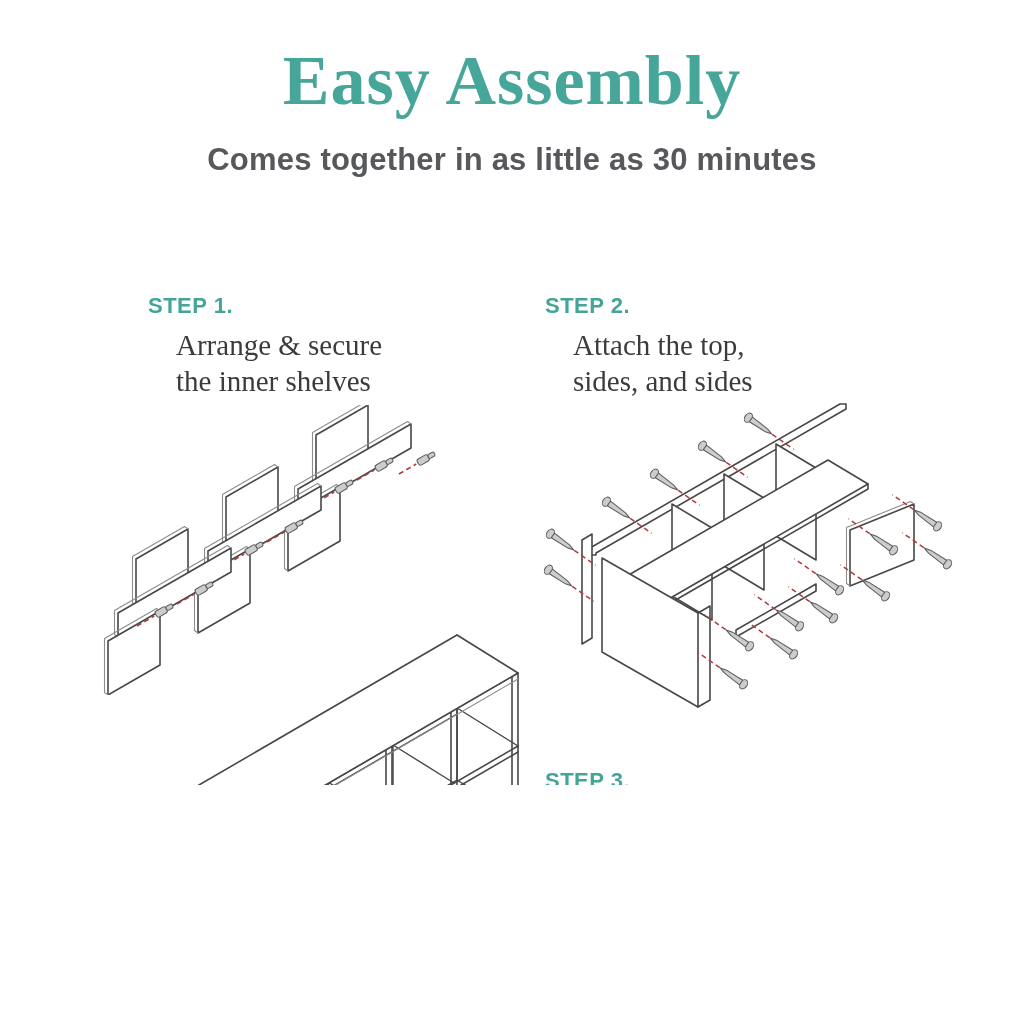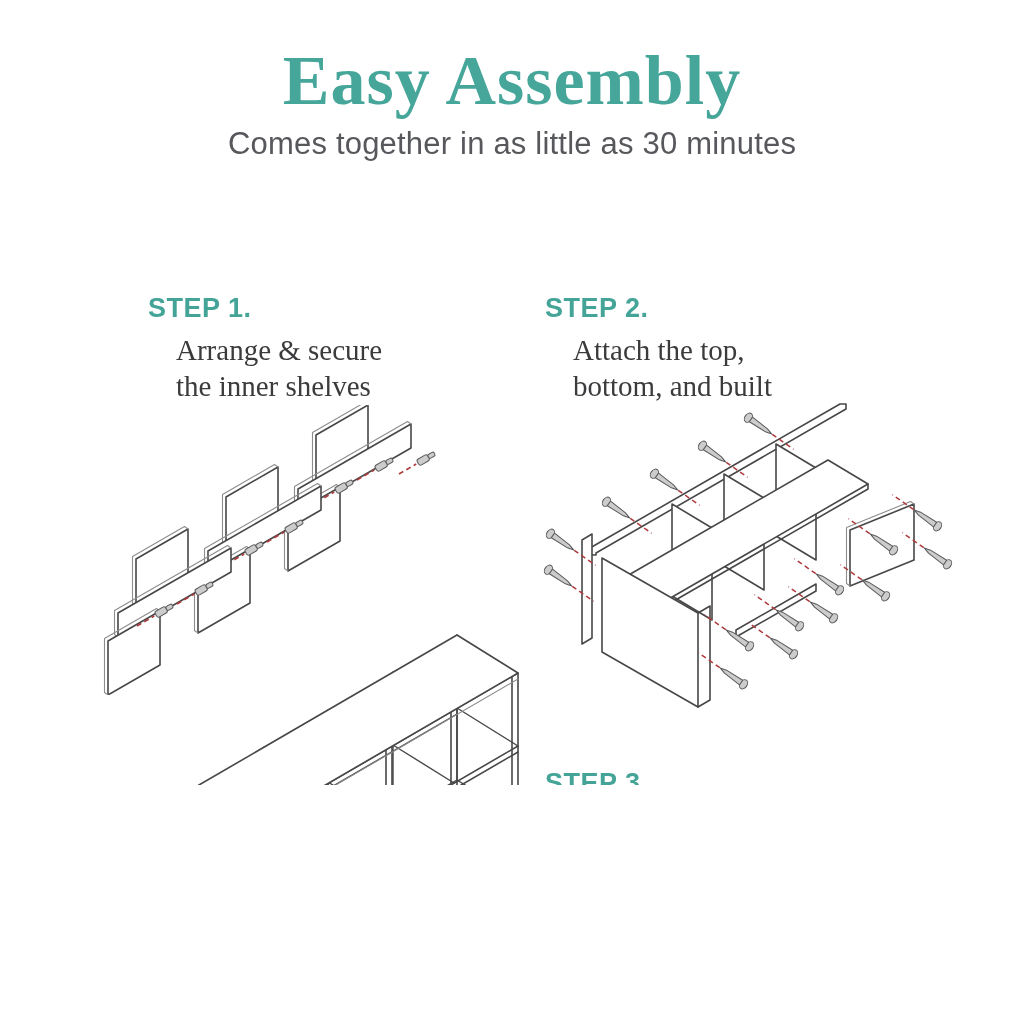--- a/index.html
+++ b/index.html
@@ -6,26 +6,26 @@
   .canvas{
     position:relative;width:1024px;height:785px;background:#ffffff;overflow:hidden;
     font-family:"Liberation Sans","DejaVu Sans",sans-serif;
   }
   .title{
     position:absolute;left:0;right:0;top:44px;text-align:center;
     font-family:"Liberation Serif","DejaVu Serif",serif;
     font-weight:700;font-size:70px;line-height:74px;color:#46A69A;letter-spacing:1px;
   }
   .subtitle{
-    position:absolute;left:0;right:0;top:124px;text-align:center;
-    font-size:31px;line-height:40px;color:#57585C;font-weight:400;letter-spacing:0.2px;
+    position:absolute;left:0;right:0;top:140px;text-align:center;
+    font-size:31px;line-height:40px;color:#57585C;font-weight:700;letter-spacing:0.2px;
   }
   .step{position:absolute;}
   .step .label{
-    font-size:27px;font-weight:700;color:#44A497;letter-spacing:0.5px;margin-bottom:8px;
+    font-size:22px;font-weight:700;color:#44A497;letter-spacing:0.5px;margin-bottom:8px;
   }
   .step .desc{
     font-family:"Liberation Serif","DejaVu Serif",serif;
     font-size:29px;line-height:36px;color:#3B3B3D;margin-left:28px;
   }
   #step1{left:148px;top:293px;}
   #step2{left:545px;top:293px;}
   #step3{left:545px;top:768px;}
   .art{position:absolute;}
   #art1{left:90px;top:405px;}
@@ -88,21 +88,21 @@
     <div class="desc">
       <div>Arrange &amp; secure</div>
       <div>the inner shelves</div>
     </div>
   </div>
 
   <div class="step" id="step2">
     <div class="label">STEP 2.</div>
     <div class="desc">
       <div>Attach the top,</div>
-      <div>bottom, and built</div>
+      <div>sides, and sides</div>
     </div>
   </div>
 
   <div class="step" id="step3">
     <div class="label">STEP 3.</div>
   </div>
 
   <svg class="art" id="art1" width="350" height="290" viewBox="0 0 350 290" role="img" aria-label="Exploded line drawing of inner shelf panels joined with dowels">
     <g transform="translate(6,36)">
       <use href="#unit" x="192" y="14"></use>

